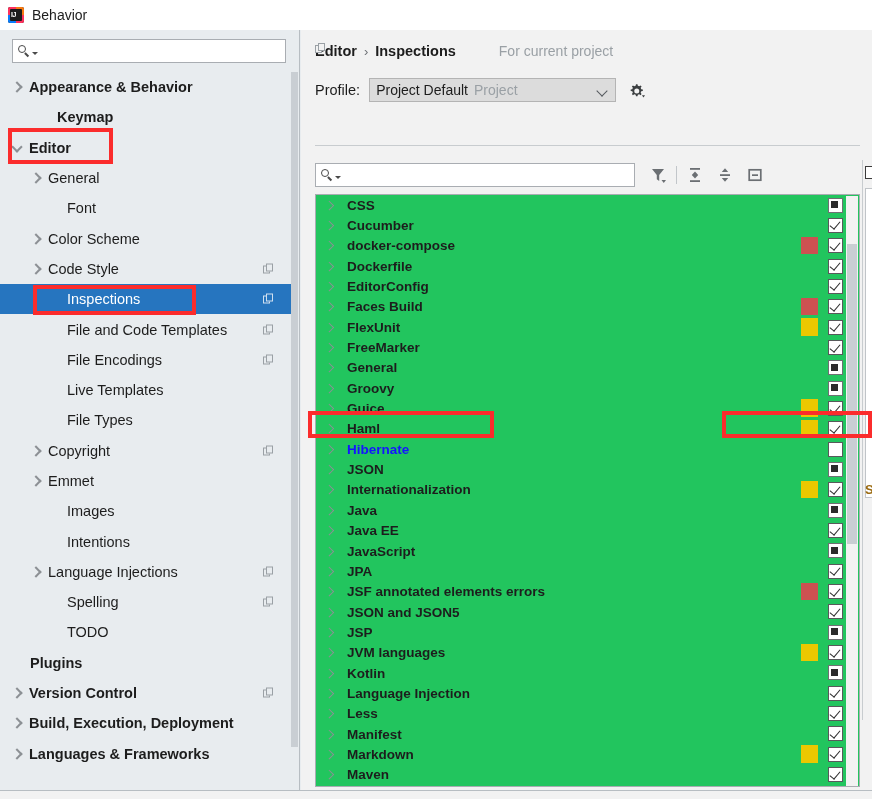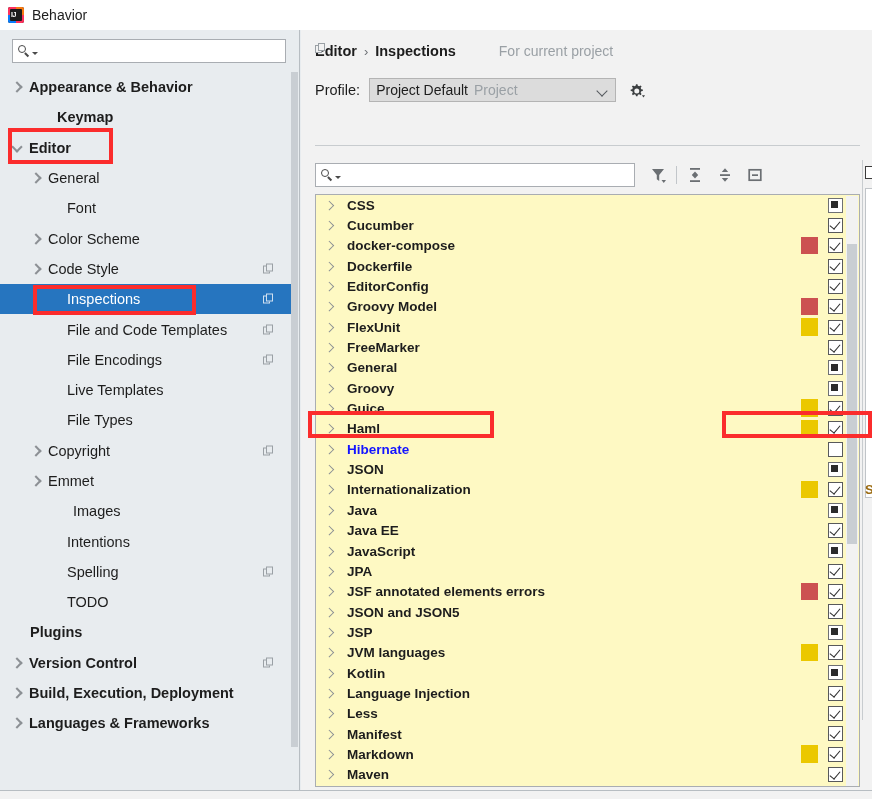--- a/index.html
+++ b/index.html
@@ -197,21 +197,21 @@
     display:flex; align-items:center; padding-left:5px;
   }
   .tool-icons { display:flex; align-items:center; margin-left: 8px; gap: 0px;}
   .tbtn { width: 30px; height: 24px; display:flex; align-items:center; justify-content:center; position:relative;}
   .vsep { width:1px; height:18px; background:#c2c6ca; margin: 0 3px;}
 
   
   .insp-box {
     position:absolute; left:14px; top:164px;
     width:545px; height:593px;
-    background:#fef9c3;
+    background:#22c55e;
     border:1px solid #a9adb2;
     overflow:hidden;
   }
   .insp-list {
     position:absolute; left:0; top:0; width:531px;
   }
   .insp-row {
     height: 20.35px;
     display:flex; align-items:center;
     position:relative;
@@ -406,25 +406,33 @@
             <span class="b1"></span>
             <span class="b2"></span>
           </span>
         </div>
         <div class="side-row" style="padding-left: 29px;">
           <span class="side-arrow right"></span>
           <span class="side-label" style="margin-left: 5px;">Emmet</span>
         </div>
         <div class="side-row" style="padding-left: 48px;">
           <span class="side-arrow "></span>
-          <span class="side-label" style="margin-left: 11px;">Images</span>
+          <span class="side-label" style="margin-left: 5px;">Images</span>
         </div>
         <div class="side-row" style="padding-left: 48px;">
           <span class="side-arrow "></span>
           <span class="side-label" style="margin-left: 5px;">Intentions</span>
+        </div>
+        <div class="side-row" style="padding-left: 29px;">
+          <span class="side-arrow right"></span>
+          <span class="side-label" style="margin-left: 5px;">Language Injections</span>
+          <span class="copy-badge">
+            <span class="b1"></span>
+            <span class="b2"></span>
+          </span>
         </div>
         <div class="side-row" style="padding-left: 48px;">
           <span class="side-arrow "></span>
           <span class="side-label" style="margin-left: 5px;">Spelling</span>
           <span class="copy-badge">
             <span class="b1"></span>
             <span class="b2"></span>
           </span>
         </div>
         <div class="side-row" style="padding-left: 48px;">
@@ -555,21 +563,21 @@
             <span class="ilabel">Dockerfile</span>
             <span class="cb checked"></span>
           </div>
           <div class="insp-row">
             <span class="iarrow"></span>
             <span class="ilabel">EditorConfig</span>
             <span class="cb checked"></span>
           </div>
           <div class="insp-row">
             <span class="iarrow"></span>
-            <span class="ilabel">Groovy Model</span>
+            <span class="ilabel">Faces Build</span>
             <span class="sev" style="background: rgb(204, 81, 81);"></span>
             <span class="cb checked"></span>
           </div>
           <div class="insp-row">
             <span class="iarrow"></span>
             <span class="ilabel">FlexUnit</span>
             <span class="sev" style="background: rgb(235, 200, 0);"></span>
             <span class="cb checked"></span>
           </div>
           <div class="insp-row">

